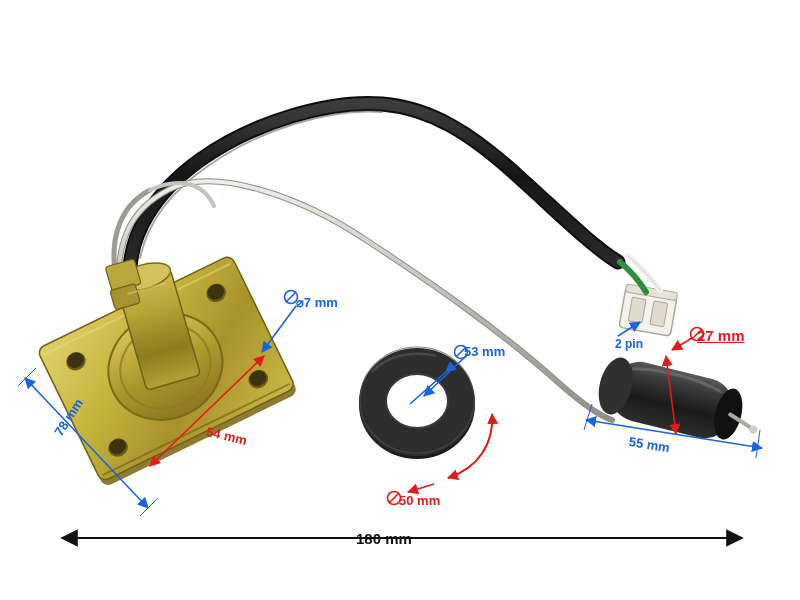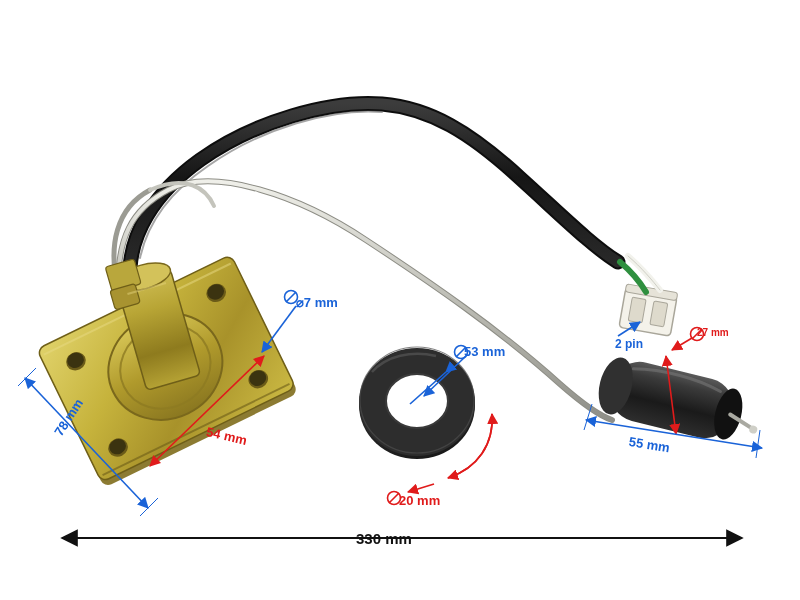--- a/index.html
+++ b/index.html
@@ -34,21 +34,21 @@
   }
   .blue { color: #1a63d8; }
   .red  { color: #e01b1b; }
   .black { color: #111111; }
   .lbl-7     { left: 296px; top: 296px; font-size: 13px; }
   .lbl-78    { left: 52px;  top: 431px; font-size: 13px; transform: rotate(-57deg); transform-origin: left top; }
   .lbl-54    { left: 208px; top: 425px; font-size: 13px; transform: rotate(13deg); transform-origin: left top; }
   .lbl-29    { left: 464px; top: 345px; font-size: 13px; }
   .lbl-50    { left: 399px; top: 494px; font-size: 13px; }
   .lbl-2pin  { left: 605px; top: 338px; font-size: 12px; margin-left: 10px; }
-  .lbl-27    { left: 697px; top: 328px; font-size: 10px; }
+  .lbl-27    { left: 697px; top: 328px; font-size: 15px; text-decoration: underline; }
   .lbl-55    { left: 630px; top: 435px; font-size: 13px; transform: rotate(9deg); transform-origin: left top; }
   .lbl-330   { left: 356px; top: 531px; font-size: 15px; }
   .dia-glyph { font-size: 13px; }
 </style>
 </head>
 <body>
 
 <div id="stage">
 
   <svg id="art" viewBox="0 0 800 600">
@@ -252,32 +252,32 @@
 
   <div class="dim-label red lbl-54">
     <span>54 mm</span>
   </div>
 
   <div class="dim-label blue lbl-29">
     <span>53 mm</span>
   </div>
 
   <div class="dim-label red lbl-50">
-    <span>20 mm</span>
+    <span>50 mm</span>
   </div>
 
   <div class="dim-label blue lbl-2pin">
     <span>2 pin</span>
   </div>
 
   <div class="dim-label red lbl-27">
     <span>27 mm</span>
   </div>
 
   <div class="dim-label blue lbl-55">
     <span>55 mm</span>
   </div>
 
   <div class="dim-label black lbl-330">
-    <span>330 mm</span>
+    <span>180 mm</span>
   </div>
 
 </div>
 
 </body></html>

